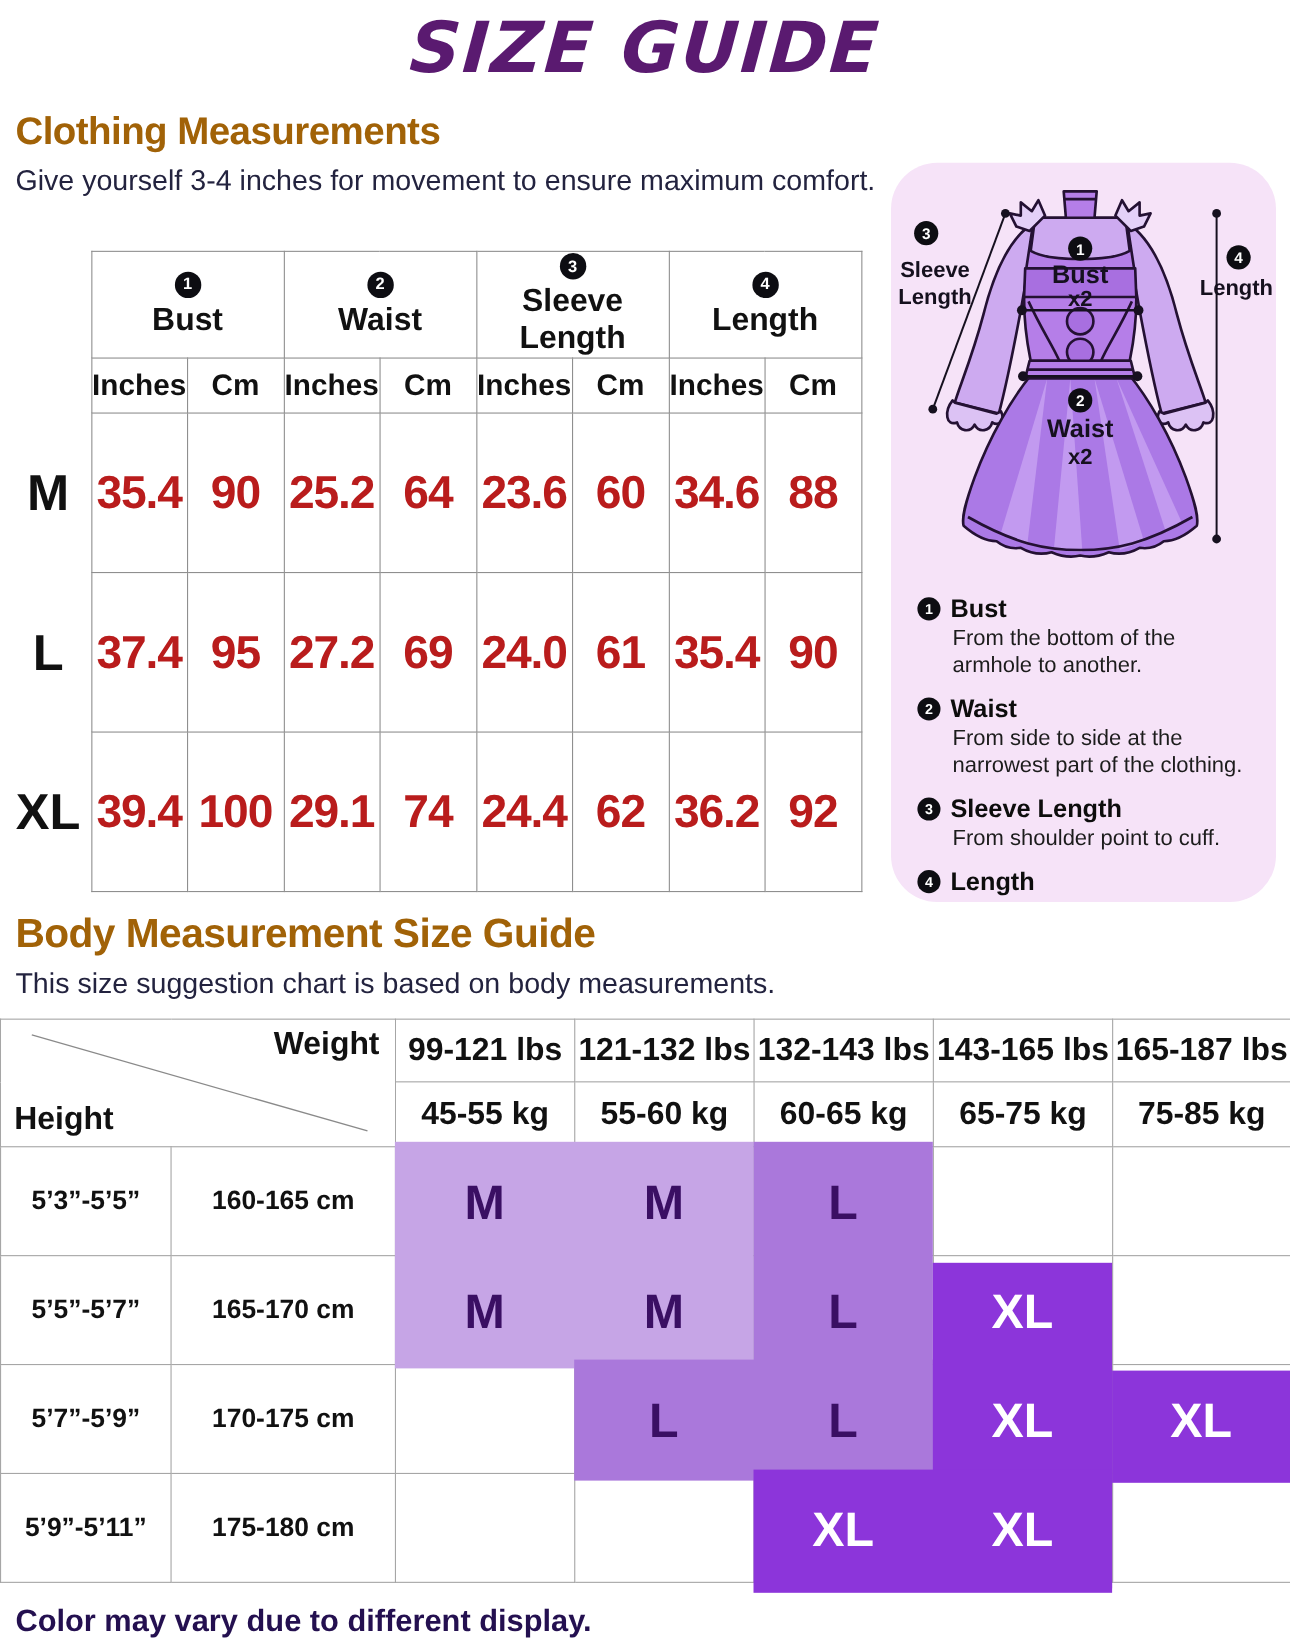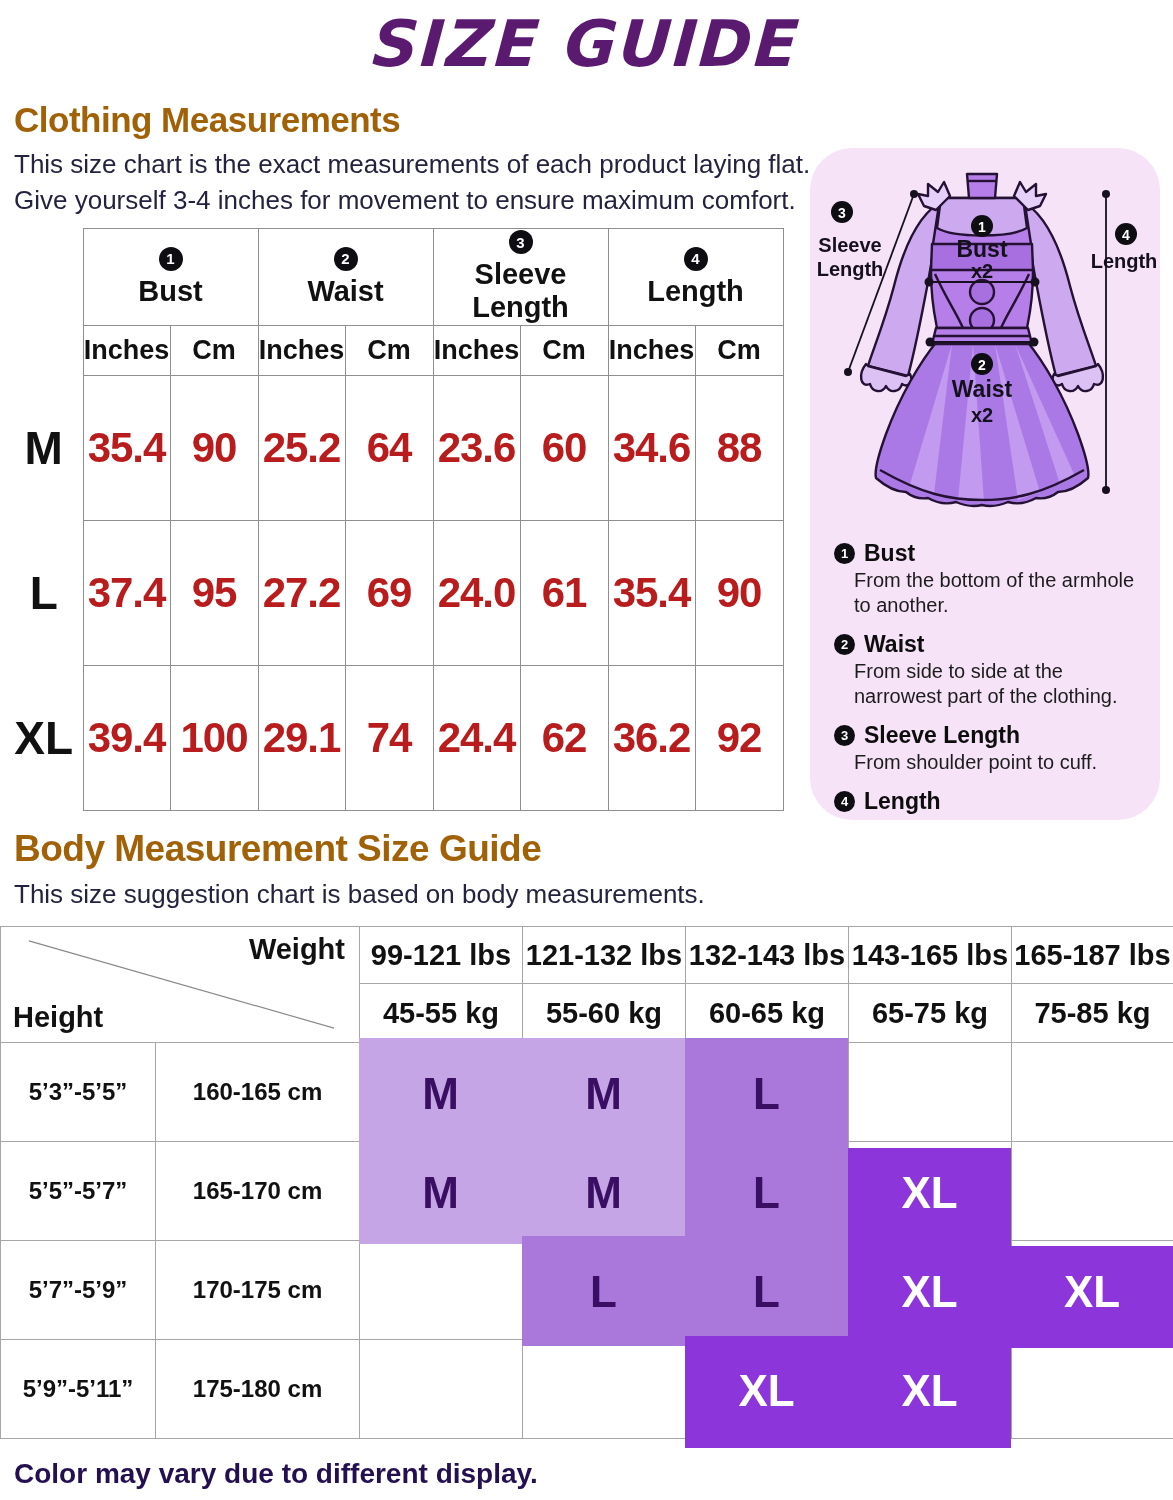--- a/index.html
+++ b/index.html
@@ -34,21 +34,21 @@
     background:#0d0d12;color:#fff;font-size:15px;font-weight:bold;margin:0 auto 4px auto;}
 
   
   .card{position:absolute;left:810px;top:148px;width:350px;height:672px;background:#f6e3f8;border-radius:42px;}
   .card svg{display:block;}
   .legend{padding:2px 22px 0 24px;}
   .legend-item{margin-bottom:13px;}
   .legend-head{display:flex;align-items:center;font-size:23px;font-weight:bold;color:#0d0d0d;}
   .legend-head .lbadge{display:inline-flex;align-items:center;justify-content:center;width:21px;height:21px;
     border-radius:50%;background:#0d0d12;color:#fff;font-size:13px;font-weight:bold;margin-right:9px;flex:none;}
-  .legend-desc{margin-left:20px;font-size:20px;line-height:25px;color:#1c1c1c;margin-top:1px;}
+  .legend-desc{margin-left:32px;font-size:20px;line-height:25px;color:#1c1c1c;margin-top:1px;}
 
   
   #t2wrap{position:absolute;left:0;top:926px;width:1173px;height:540px;}
   table.t2{border-collapse:collapse;table-layout:fixed;width:1173px;}
   table.t2 th,table.t2 td{border:1px solid #a6a6a6;text-align:center;padding:0;font-weight:bold;color:#111;background:#fff;}
   table.t2 th.lbs{height:56px;font-size:29px;}
   table.t2 th.kg{height:58px;font-size:29px;}
   table.t2 th.hlabel{height:98px;font-size:24px;}
   table.t2 td.cell{height:98px;}
   td.cornercell{position:relative;background:#fff;}
@@ -78,21 +78,20 @@
 </head>
 <body>
 
 <div id="page">
 
   <div class="page-title">SIZE GUIDE</div>
 
   <div class="sec" id="section1">
     <h2>Clothing Measurements</h2>
     <div class="para">
-      <div>This size chart is the exact measurements of each product laying flat.</div>
       <div>Give yourself 3-4 inches for movement to ensure maximum comfort.</div>
     </div>
   </div>
 
   <table class="t1">
     <colgroup>
       <col style="width:78px">
       <col style="width:87px">
         <col style="width:88px">
         <col style="width:87px">

